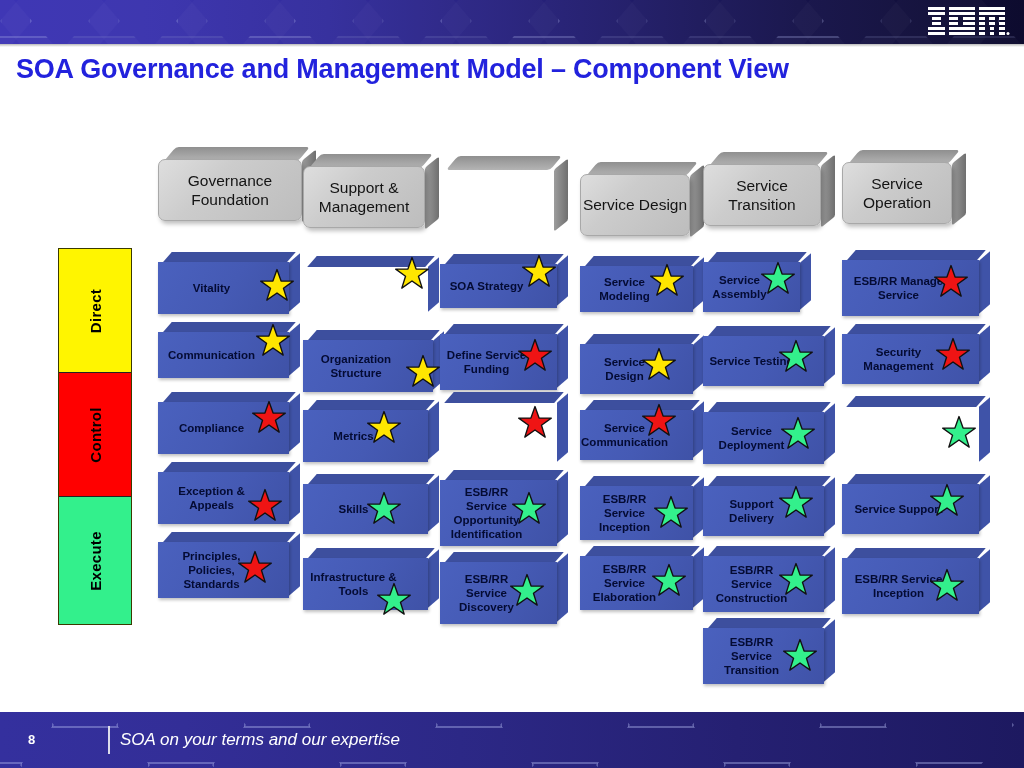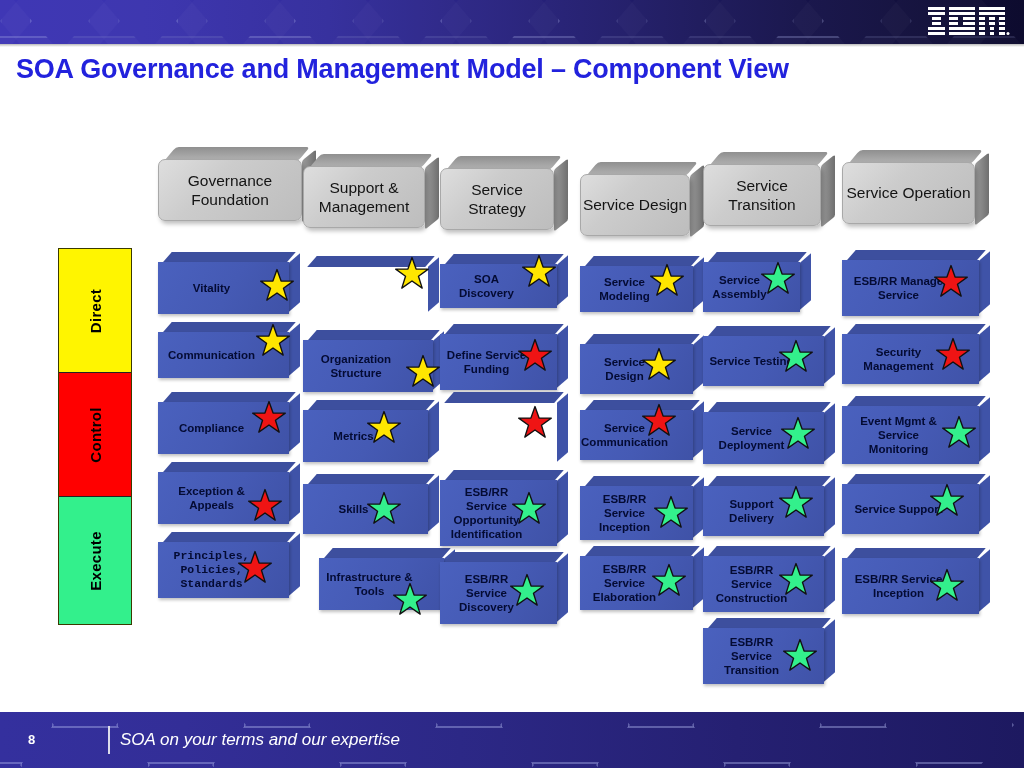--- a/index.html
+++ b/index.html
@@ -233,33 +233,32 @@
       <div class="face">Governance Foundation</div>
     </div>
     <div class="hdr" style="left: 303px; top: 154px; width: 136px;">
       <div class="top"></div>
       <div class="side"></div>
       <div class="face">Support &amp; Management</div>
     </div>
     <div class="hdr" style="left: 440px; top: 156px; width: 128px;">
       <div class="top"></div>
       <div class="side"></div>
-      <div class="face">Service Strategy</div>
     </div>
     <div class="hdr" style="left: 580px; top: 162px; width: 124px;">
       <div class="top"></div>
       <div class="side"></div>
       <div class="face">Service Design</div>
     </div>
     <div class="hdr" style="left: 703px; top: 152px; width: 132px;">
       <div class="top"></div>
       <div class="side"></div>
       <div class="face">Service Transition</div>
     </div>
-    <div class="hdr" style="left: 842px; top: 150px; width: 124px; padding-left: 23px;">
+    <div class="hdr" style="left: 842px; top: 150px; width: 124px;">
       <div class="top"></div>
       <div class="side"></div>
       <div class="face">Service Operation</div>
     </div>
   </div>
 
 <div id="phasebar">
     <div class="phase" style="height: 124px; background: rgb(255, 245, 0);">
       <span>Direct</span>
     </div>
@@ -297,21 +296,21 @@
         </svg></span>
     </div>
     <div class="cbox" style="left: 158px; top: 462px; width: 142px; height: 62px;">
       <div class="top"></div>
       <div class="side"></div>
       <div class="face">Exception &amp; Appeals</div>
       <span class="star" style="right: 18px; top: 26px;"><svg viewBox="0 0 100 95" width="34" height="34">
           <polygon points="50,2 62,36 98,36 69,57 80,92 50,71 20,92 31,57 2,36 38,36" fill="#ef1414" stroke="#111" stroke-width="4" stroke-linejoin="round"></polygon>
         </svg></span>
     </div>
-    <div class="cbox" style="left: 158px; top: 532px; width: 142px; height: 66px; font-family: Liberation Mono, monospace;">
+    <div class="cbox" style="left: 158px; top: 532px; width: 142px; height: 66px;">
       <div class="top"></div>
       <div class="side"></div>
       <div class="face">Principles, Policies, Standards</div>
       <span class="star" style="right: 28px; top: 18px;"><svg viewBox="0 0 100 95" width="34" height="34">
           <polygon points="50,2 62,36 98,36 69,57 80,92 50,71 20,92 31,57 2,36 38,36" fill="#ef1414" stroke="#111" stroke-width="4" stroke-linejoin="round"></polygon>
         </svg></span>
     </div>
     <div class="cbox" style="left: 303px; top: 256px; width: 136px; height: 58px;">
       <div class="top"></div>
       <div class="side"></div>
@@ -336,32 +335,32 @@
         </svg></span>
     </div>
     <div class="cbox" style="left: 303px; top: 474px; width: 136px; height: 60px;">
       <div class="top"></div>
       <div class="side"></div>
       <div class="face">Skills</div>
       <span class="star" style="right: 38px; top: 17px;"><svg viewBox="0 0 100 95" width="34" height="34">
           <polygon points="50,2 62,36 98,36 69,57 80,92 50,71 20,92 31,57 2,36 38,36" fill="#33f08c" stroke="#111" stroke-width="4" stroke-linejoin="round"></polygon>
         </svg></span>
     </div>
-    <div class="cbox" style="left: 303px; top: 548px; width: 136px; height: 62px; margin-left: 16px;">
+    <div class="cbox" style="left: 303px; top: 548px; width: 136px; height: 62px;">
       <div class="top"></div>
       <div class="side"></div>
       <div class="face">Infrastructure &amp; Tools</div>
       <span class="star" style="right: 28px; top: 34px;"><svg viewBox="0 0 100 95" width="34" height="34">
           <polygon points="50,2 62,36 98,36 69,57 80,92 50,71 20,92 31,57 2,36 38,36" fill="#33f08c" stroke="#111" stroke-width="4" stroke-linejoin="round"></polygon>
         </svg></span>
     </div>
     <div class="cbox" style="left: 440px; top: 254px; width: 128px; height: 54px;">
       <div class="top"></div>
       <div class="side"></div>
-      <div class="face">SOA Discovery</div>
+      <div class="face">SOA Strategy</div>
       <span class="star" style="right: 12px; top: 0px;"><svg viewBox="0 0 100 95" width="34" height="34">
           <polygon points="50,2 62,36 98,36 69,57 80,92 50,71 20,92 31,57 2,36 38,36" fill="#ffe600" stroke="#111" stroke-width="4" stroke-linejoin="round"></polygon>
         </svg></span>
     </div>
     <div class="cbox" style="left: 440px; top: 324px; width: 128px; height: 66px;">
       <div class="top"></div>
       <div class="side"></div>
       <div class="face">Define Service Funding</div>
       <span class="star" style="right: 16px; top: 14px;"><svg viewBox="0 0 100 95" width="34" height="34">
           <polygon points="50,2 62,36 98,36 69,57 80,92 50,71 20,92 31,57 2,36 38,36" fill="#ef1414" stroke="#111" stroke-width="4" stroke-linejoin="round"></polygon>
@@ -490,21 +489,20 @@
       <div class="top"></div>
       <div class="side"></div>
       <div class="face">Security Management</div>
       <span class="star" style="right: 20px; top: 13px;"><svg viewBox="0 0 100 95" width="34" height="34">
           <polygon points="50,2 62,36 98,36 69,57 80,92 50,71 20,92 31,57 2,36 38,36" fill="#ef1414" stroke="#111" stroke-width="4" stroke-linejoin="round"></polygon>
         </svg></span>
     </div>
     <div class="cbox" style="left: 842px; top: 396px; width: 148px; height: 68px;">
       <div class="top"></div>
       <div class="side"></div>
-      <div class="face">Event Mgmt &amp; Service Monitoring</div>
       <span class="star" style="right: 14px; top: 19px;"><svg viewBox="0 0 100 95" width="34" height="34">
           <polygon points="50,2 62,36 98,36 69,57 80,92 50,71 20,92 31,57 2,36 38,36" fill="#33f08c" stroke="#111" stroke-width="4" stroke-linejoin="round"></polygon>
         </svg></span>
     </div>
     <div class="cbox" style="left: 842px; top: 474px; width: 148px; height: 60px;">
       <div class="top"></div>
       <div class="side"></div>
       <div class="face">Service Support</div>
       <span class="star" style="right: 26px; top: 9px;"><svg viewBox="0 0 100 95" width="34" height="34">
           <polygon points="50,2 62,36 98,36 69,57 80,92 50,71 20,92 31,57 2,36 38,36" fill="#33f08c" stroke="#111" stroke-width="4" stroke-linejoin="round"></polygon>

